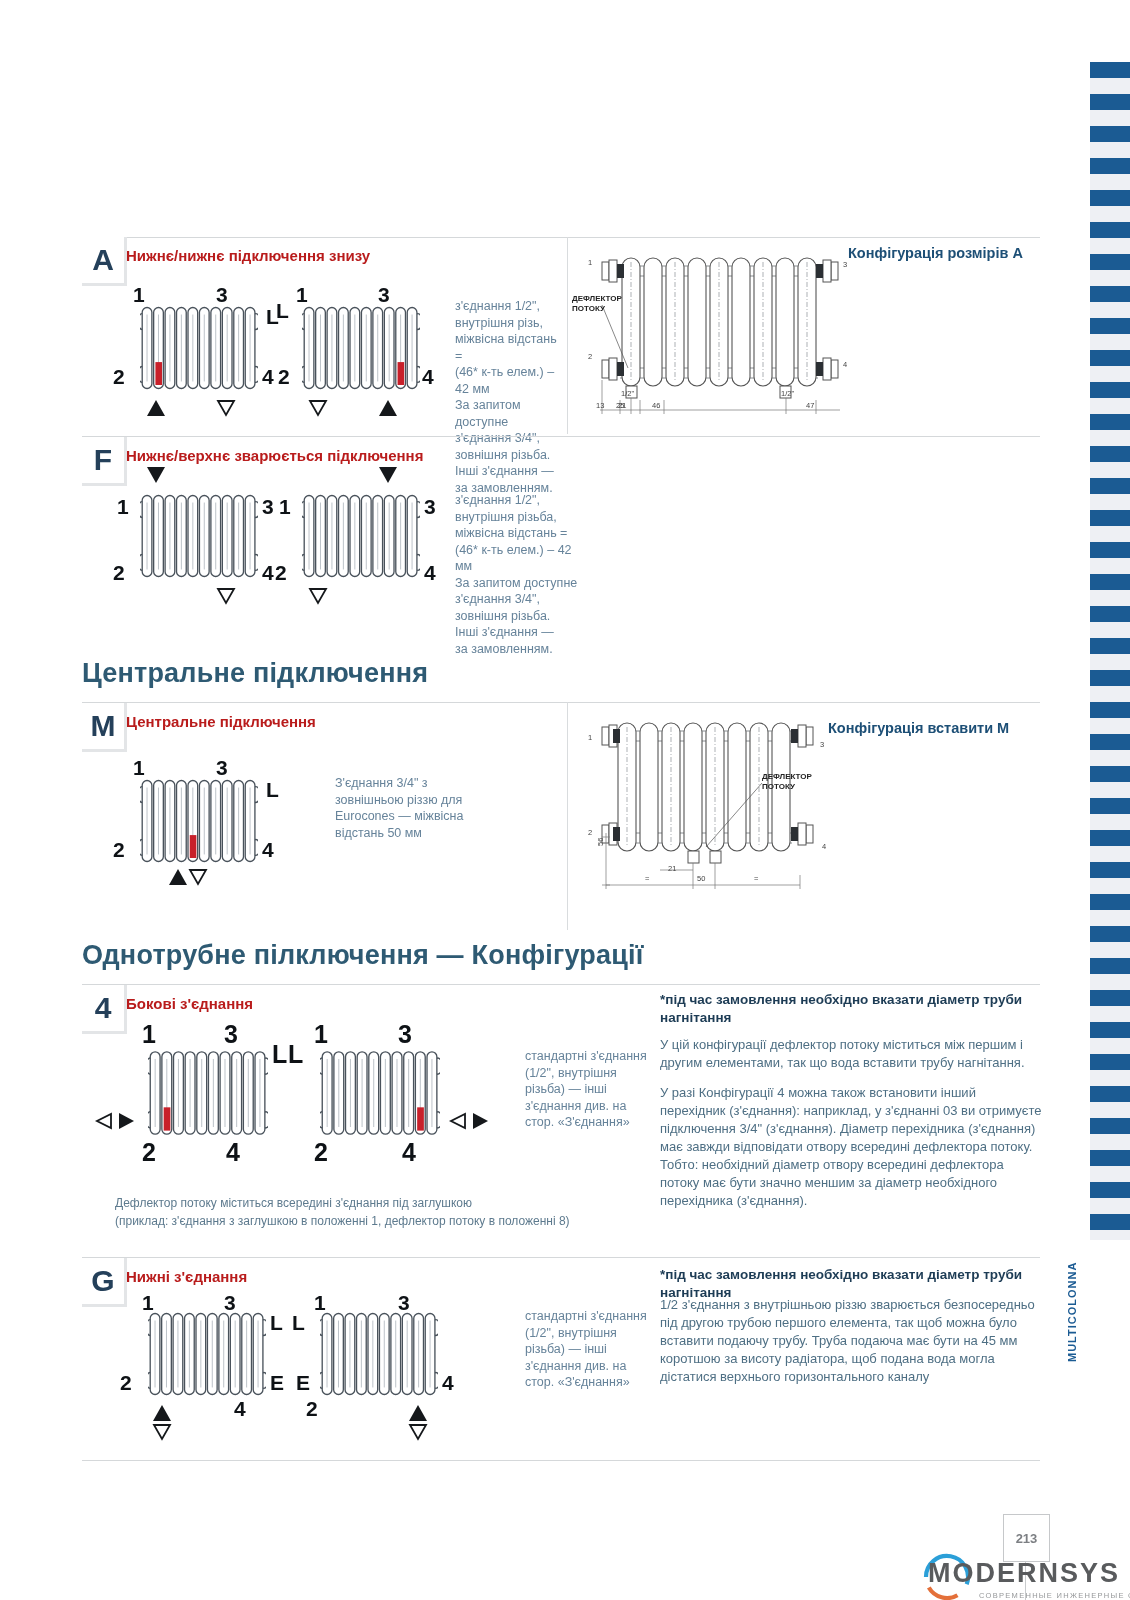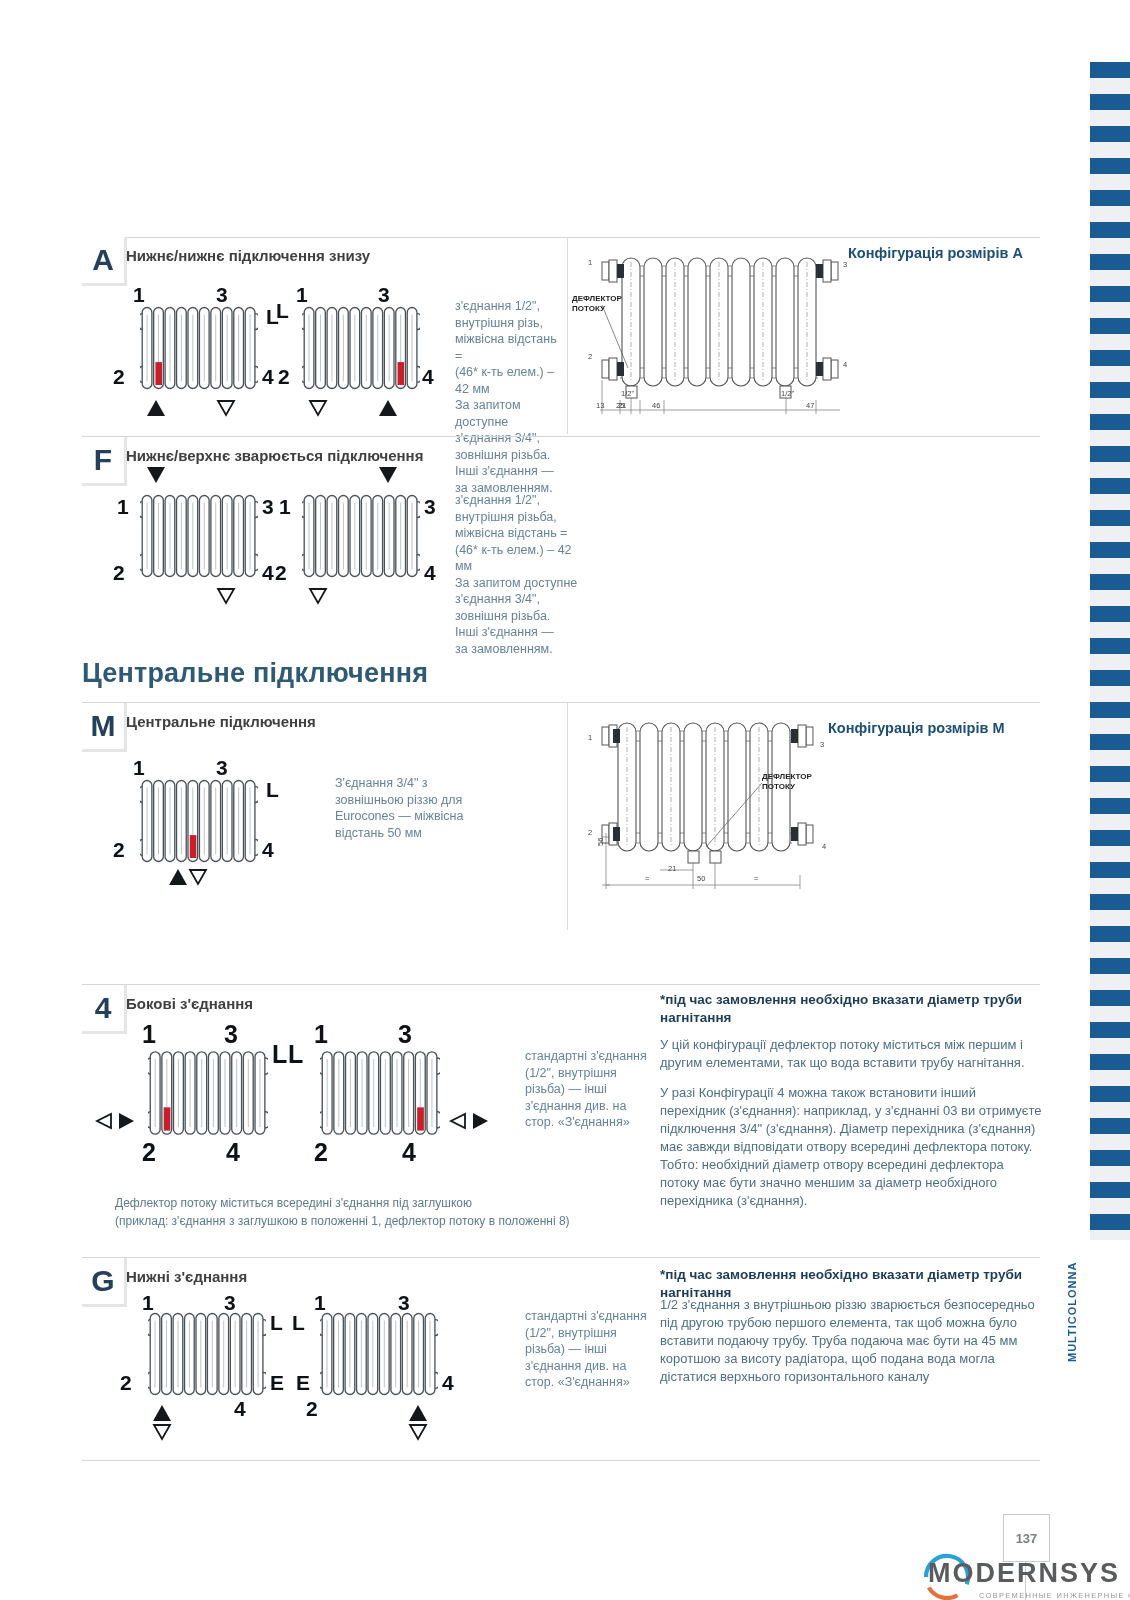--- a/index.html
+++ b/index.html
@@ -4,21 +4,21 @@
 <style>
   html,body{margin:0;padding:0;background:#fff;}
   .page{position:relative;width:1130px;height:1600px;background:#fff;overflow:hidden;
         font-family:"Liberation Sans",sans-serif;color:#1d3c55;}
   .hline{position:absolute;height:1px;background:#d5d8da;}
   .vline{position:absolute;width:1px;background:#d9dcde;}
   .letter-box{position:absolute;width:42px;height:46px;background:#fff;
         border-right:3px solid #e3e5e7;border-bottom:3px solid #e3e5e7;
         display:flex;align-items:center;justify-content:center;
         font-size:30px;font-weight:bold;color:#24405a;}
-  .sec-title{position:absolute;font-size:15px;font-weight:bold;color:#404040;}
+  .sec-title{position:absolute;font-size:15px;font-weight:bold;color:#b91c1c;}
   .big-heading{position:absolute;font-size:27px;font-weight:600;color:#2e5a73;letter-spacing:.2px;}
   .note{position:absolute;font-size:12.5px;color:#66839a;line-height:1.32;white-space:pre-line;}
   .caption{position:absolute;font-size:12px;color:#5d7a8e;line-height:1.5;white-space:pre-line;}
   .rcol-h{position:absolute;font-size:13.5px;font-weight:bold;color:#1d3c55;line-height:1.35;}
   .rcol-p{position:absolute;font-size:13px;color:#4e6f84;line-height:1.38;}
   .lbl{position:absolute;font-weight:bold;color:#0e1216;font-size:21px;line-height:1;}
   .lbl.big{font-size:25px;}
   .dlabel{position:absolute;font-size:8px;font-weight:bold;color:#222;line-height:1.2;white-space:pre-line;}
   .dim{position:absolute;font-size:7.5px;color:#444;}
   .dim.rot{transform:rotate(-90deg);transform-origin:left top;}
@@ -351,22 +351,23 @@
   <span class="dim" style="left:820px;top:740px">3</span>
   <span class="dim" style="left:588px;top:828px">2</span>
   <span class="dim" style="left:822px;top:842px">4</span>
   <div class="dlabel" style="left:762px;top:772px">ДЕФЛЕКТОР
 ПОТОКУ</div>
   <span class="dim rot" style="left:596px;top:846px">56</span>
   <span class="dim" style="left:668px;top:864px">21</span>
   <span class="dim" style="left:697px;top:874px">50</span>
   <span class="dim" style="left:645px;top:874px">=</span>
   <span class="dim" style="left:754px;top:874px">=</span>
-  <div class="dwg-title" style="left:828px;top:720px">Конфігурація розмірів M</div>
-
+  <div class="dwg-title" style="left:828px;top:720px">Конфігурація вставити M</div>
+
+  <div class="big-heading" style="left:82px;top:940px">Однотрубне пілключення — Конфігурації</div>
 
   <div class="hline" style="left:82px;top:984px;width:958px"></div>
   <div class="letter-box" style="left:82px;top:985px">
       <span>4</span>
     </div>
   <div class="sec-title" style="left:126px;top:995px">Бокові з'єднання</div>
 
   <span class="lbl big" style="left:142px;top:1022px">1</span>
   <span class="lbl big" style="left:224px;top:1022px">3</span>
   <span class="lbl big" style="left:272px;top:1042px">L</span>
@@ -455,21 +456,21 @@
 з'єднання див. на
 стор. «З'єднання»</div>
 
   <div class="rcol-h" style="left:660px;top:1266px;width:378px">*під час замовлення необхідно вказати діаметр труби нагнітання</div>
   <div class="rcol-p" style="left:660px;top:1296px;width:382px">1/2 з'єднання з внутрішньою різзю зварюється безпосередньо під другою трубою першого елемента, так щоб можна було вставити подаючу трубу. Труба подаюча має бути на 45 мм коротшою за висоту радіатора, щоб подана вода могла дістатися верхнього горизонтального каналу</div>
 
   <div class="hline" style="left:82px;top:1460px;width:958px"></div>
 
   <div class="vline" style="left:1025px;top:1560px;height:40px;background:#c9cbcd"></div>
   <div class="pagebox">
-      <span>137</span>
+      <span>213</span>
     </div>
 
   <div class="logo">
     <svg style="position:absolute;left:0;top:2px" width="50" height="50" viewBox="0 0 50 50">
       <path d="M 4 25 A 21 21 0 1 1 44.7 32.2" fill="none" stroke="#2b9fd8" stroke-width="4.2"></path>
       <path d="M 35.5 43.2 A 21 21 0 0 1 6.8 35.5" fill="none" stroke="#e4703a" stroke-width="4.2"></path>
     </svg>
     <span class="logo-text">MODERNSYS</span>
     <span class="logo-tag">СОВРЕМЕННЫЕ ИНЖЕНЕРНЫЕ СИСТЕМЫ</span>
   </div>

